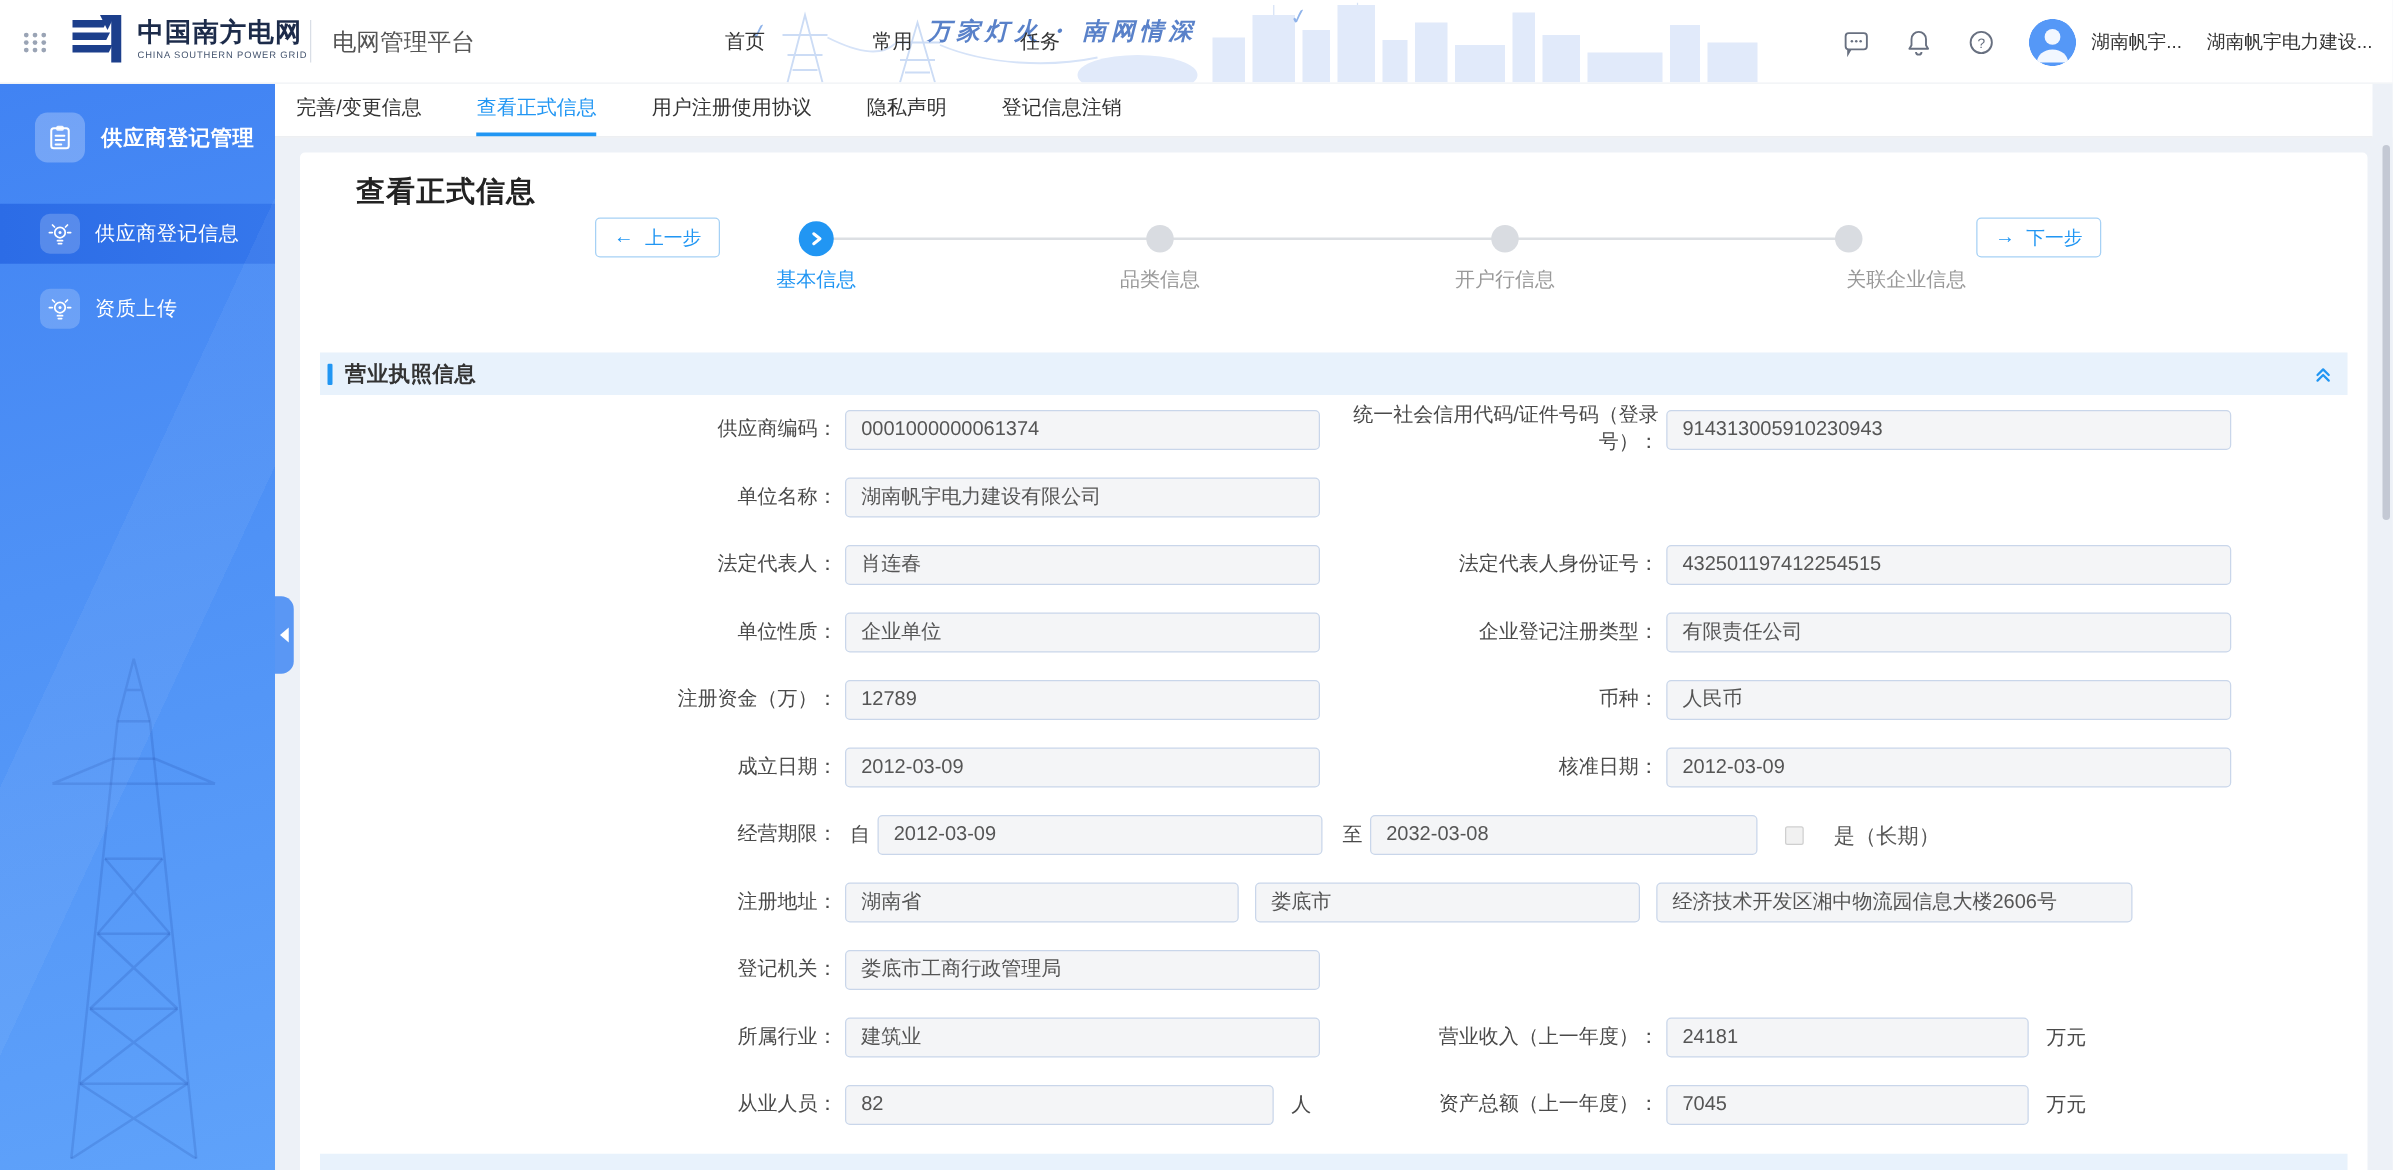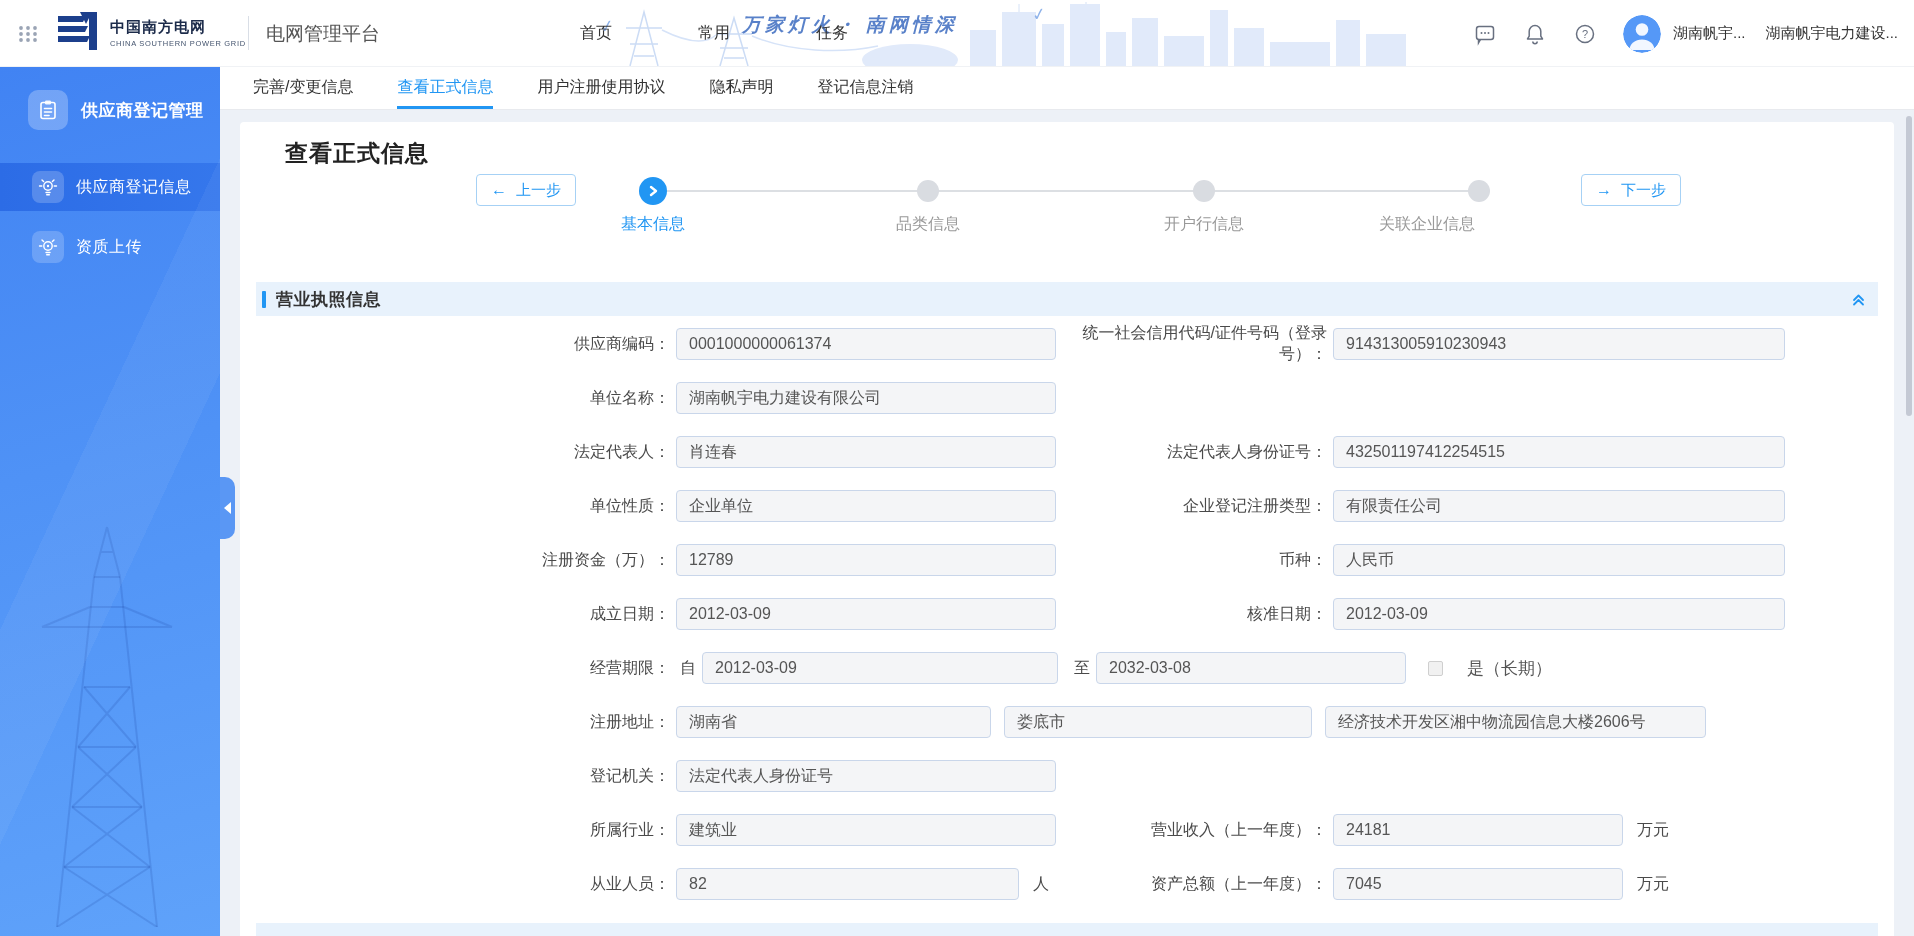--- a/index.html
+++ b/index.html
@@ -6,21 +6,21 @@
   html,body { width:1914px; height:936px; overflow:hidden; font-family:"Liberation Sans","DejaVu Sans",sans-serif; background:#edf1f7; }
 
   
   .header { position:absolute; left:0; top:0; width:1914px; height:67px; background:#fff; z-index:20; border-bottom:1px solid #f0f2f5; }
   .hdr-deco { position:absolute; inset:0; overflow:hidden; pointer-events:none; }
   .slogan { position:absolute; left:742px; top:12px; font-family:"DejaVu Serif",serif; font-style:italic; font-weight:bold; font-size:19px; letter-spacing:4px; color:#3d6cc0; opacity:.85; }
   .bird { position:absolute; color:#8fb3ea; font-size:17px; transform:rotate(-10deg); }
   .apps { position:absolute; left:16px; top:22px; width:24px; height:24px; cursor:pointer; }
   .logo { position:absolute; left:56px; top:10px; display:flex; align-items:center; }
   .logo-txt { margin-left:8px; }
-  .logo-cn { font-size:15px; font-weight:bold; color:#1c2b4a; letter-spacing:1px; line-height:24px; }
+  .logo-cn { font-size:21px; font-weight:bold; color:#1c2b4a; letter-spacing:1px; line-height:24px; }
   .logo-en { font-size:7.5px; color:#44546e; letter-spacing:.7px; }
   .hdr-divider { position:absolute; left:248px; top:16px; width:1px; height:34px; background:#d9dee6; }
   .platform { position:absolute; left:266px; top:21px; font-size:19px; color:#555; }
   .nav { position:absolute; left:580px; top:0; height:67px; display:flex; gap:86px; align-items:center; }
   .nav-item { font-size:16px; color:#333; cursor:pointer; white-space:nowrap; }
   .hdr-right { position:absolute; right:16px; top:0; height:67px; display:flex; align-items:center; }
   .hicon { width:24px; height:24px; margin-left:26px; cursor:pointer; }
   .avatar { width:38px; height:38px; margin-left:26px; border-radius:50%; overflow:hidden; cursor:pointer; }
   .avatar svg { border-radius:50%; }
   .uname { font-size:15px; color:#333; margin-left:12px; cursor:pointer; white-space:nowrap; }
@@ -36,21 +36,21 @@
   .sg-icon { width:40px; height:40px; background:rgba(255,255,255,.26); border-radius:10px; display:flex; align-items:center; justify-content:center; flex-shrink:0; }
   .sg-label { color:#fff; font-size:17px; font-weight:bold; margin-left:13px; letter-spacing:.5px; }
   .side-item { position:absolute; left:0; width:220px; height:48px; display:flex; align-items:center; padding-left:32px; cursor:pointer; }
   .side-item.active { background:linear-gradient(90deg,#2c6ce6,#3577ec); }
   .si-icon { width:32px; height:32px; background:rgba(255,255,255,.2); border-radius:8px; display:flex; align-items:center; justify-content:center; flex-shrink:0; }
   .si-label { color:#fff; font-size:16px; margin-left:12px; letter-spacing:.5px; }
   .collapse-handle { position:absolute; left:220px; top:477px; width:15px; height:62px; background:#5a97f4; border-radius:0 10px 10px 0; z-index:16; cursor:pointer; display:flex; align-items:center; justify-content:center; }
   .tri-left { width:0; height:0; border-top:6px solid transparent; border-bottom:6px solid transparent; border-right:7px solid #fff; }
 
   
-  .tabbar { position:absolute; left:220px; top:67px; width:1694px; height:43px; background:#fff; border-bottom:1px solid #e8eaee; display:flex; padding-left:33px; gap:44px; z-index:10; }
+  .tabbar { position:absolute; left:204px; top:67px; width:1694px; height:43px; background:#fff; border-bottom:1px solid #e8eaee; display:flex; padding-left:33px; gap:44px; z-index:10; }
   .tab { font-size:16px; color:#333; line-height:40px; cursor:pointer; border-bottom:3px solid transparent; white-space:nowrap; }
   .tab.active { color:#2196f3; border-bottom-color:#2196f3; }
 
   
   .content { position:absolute; left:220px; top:110px; width:1694px; height:826px; background:#edf1f7; }
   .card { position:relative; margin:12px 20px 0 20px; width:1654px; height:814px; background:#fff; border-radius:4px 4px 0 0; overflow:hidden; }
   .pg-title { position:absolute; left:45px; top:16px; font-size:23px; font-weight:bold; color:#222; letter-spacing:1px; }
 
   .step-btn { position:absolute; top:52px; height:32px; padding:0 14px; background:#fff; border:1px solid #a6d1f5; border-radius:4px; color:#2196f3; font-size:15px; display:flex; align-items:center; cursor:pointer; font-family:inherit; }
   .step-btn .arr { font-size:16px; margin-right:9px; }
@@ -278,21 +278,21 @@
       <svg width="14" height="14" viewBox="0 0 14 14" fill="none" stroke="#fff" stroke-width="2.4" stroke-linecap="round" stroke-linejoin="round">
         <polyline points="5,3 10,7 5,11"></polyline>
       </svg>
     </div>
     <div class="circle gray" style="left:677px;"></div>
     <div class="circle gray" style="left:953px;"></div>
     <div class="circle gray" style="left:1228px;"></div>
     <div class="step-label active" style="left:333px;">基本信息</div>
     <div class="step-label" style="left:608px;">品类信息</div>
     <div class="step-label" style="left:884px;">开户行信息</div>
-    <div class="step-label" style="left:1107px;">关联企业信息</div>
+    <div class="step-label" style="left:1205px;">关联企业信息</div>
     <button class="step-btn btn-next">
       <span class="arr">→</span>
       <span>下一步</span>
     </button>
 
     <div class="section-bar">
       <span class="sb-marker"></span>
       <span class="sb-title">营业执照信息</span>
       <span class="sb-collapse">
         <svg width="15" height="15" viewBox="0 0 15 15" fill="none" stroke="#2196f3" stroke-width="1.8" stroke-linecap="round" stroke-linejoin="round">
@@ -368,21 +368,21 @@
 
       <div class="frow">
         <div class="lb">注册地址：</div>
         <div class="ipt w315">湖南省</div>
         <div class="ipt w308 gap13">娄底市</div>
         <div class="ipt w381 gap13">经济技术开发区湘中物流园信息大楼2606号</div>
       </div>
 
       <div class="frow">
         <div class="lb">登记机关：</div>
-        <div class="ipt w380">法定代表人身份证号</div>
+        <div class="ipt w380">娄底市工商行政管理局</div>
       </div>
 
       <div class="frow">
         <div class="lb">所属行业：</div>
         <div class="ipt w380">建筑业</div>
         <div class="rcell">
           <div class="rlb">营业收入（上一年度）：</div>
           <div class="ipt w323">24181</div>
           <span class="unit">万元</span>
         </div>

